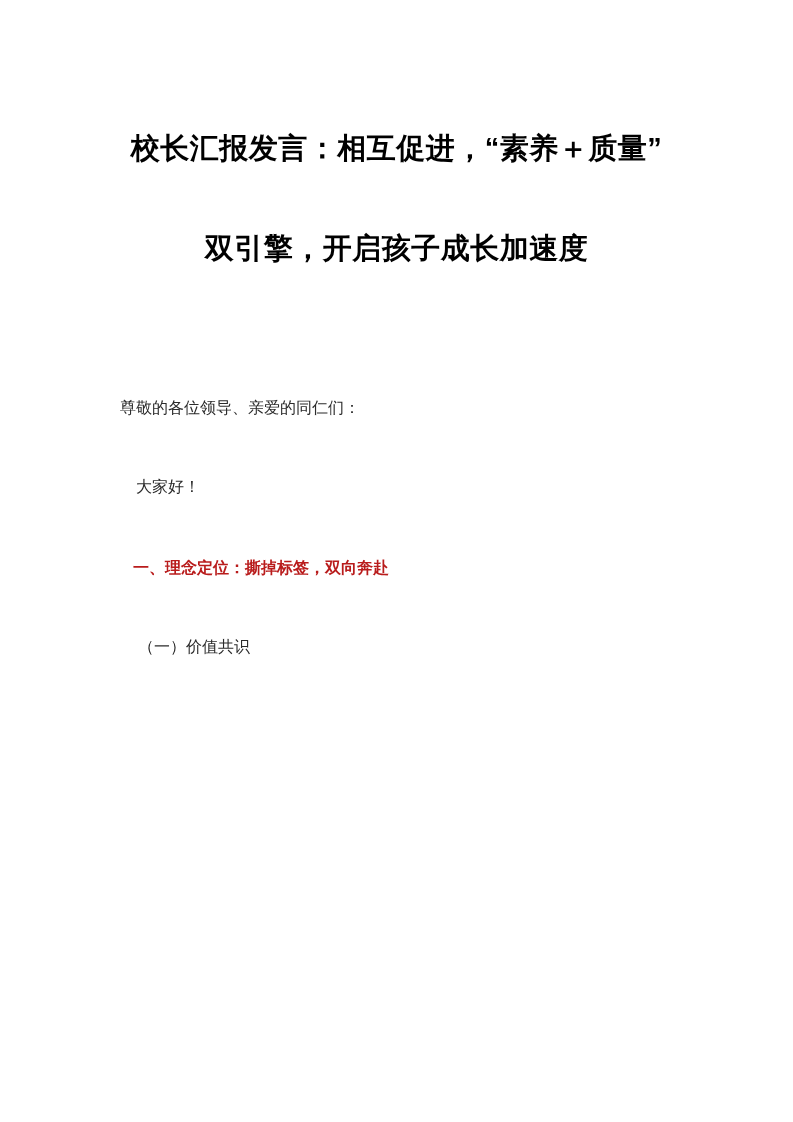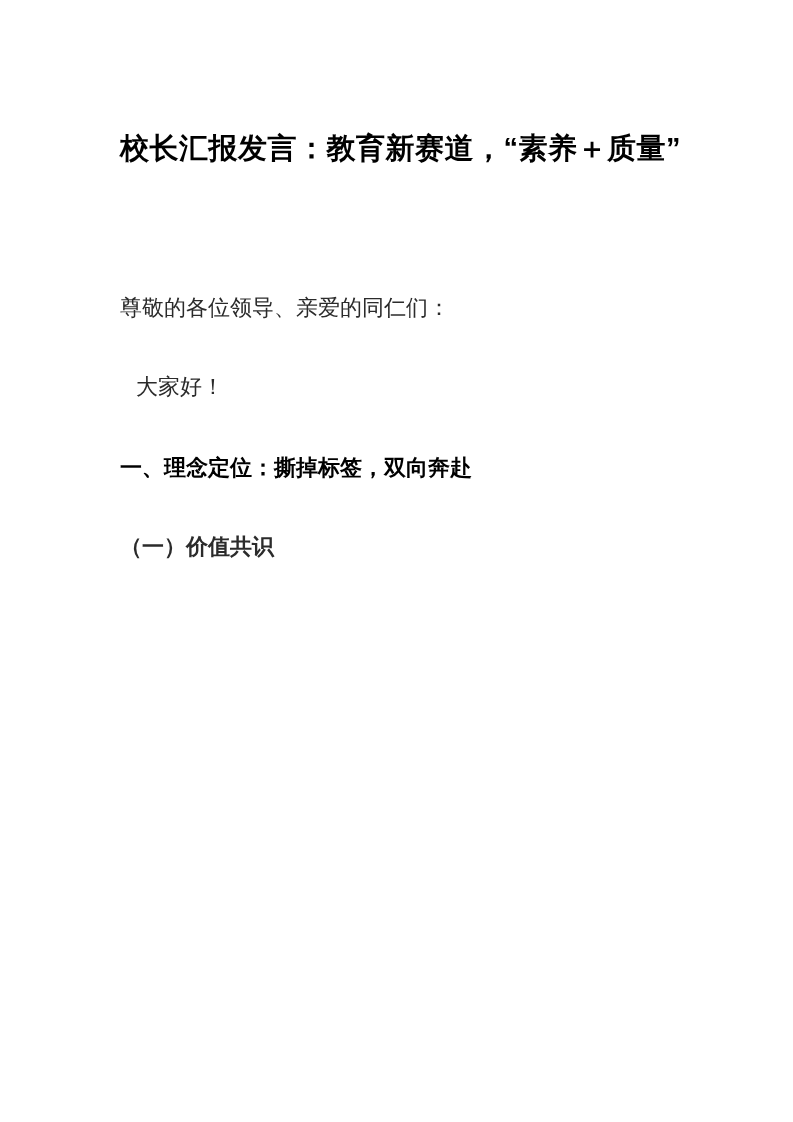--- a/index.html
+++ b/index.html
@@ -30,55 +30,58 @@
     text-align: center;
     color: #000000;
     letter-spacing: 0.5px;
   }
   h1.doc-title .t-line {
     display: block;
     white-space: nowrap;
   }
   p, h2, h3 {
     margin: 0;
-    font-size: 22px;
+    font-size: 16px;
     line-height: 42px;
     color: #2b2b2b;
     font-weight: 400;
   }
   .greeting {
     margin-top: 89px;
   }
   .hello {
     margin-top: 37px;
     margin-left: 16px;
   }
   .para {
     margin-top: 45px;
     text-align: justify;
     text-justify: inter-character;
   }
   h2.sec {
     margin-top: 39px;
     font-weight: 700;
-    color: #000000;
+    color: #b91c1c;
+    margin-left: 13px;
   }
   h3.sub {
     margin-top: 37px;
-    font-weight: 700;
+    font-weight: 400;
+    margin-left: 18px;
   }
 </style>
 </head>
 <body>
 
 <div class="page">
   <div class="content">
 
     <h1 class="doc-title">
-      <span class="t-line">校长汇报发言：教育新赛道，“素养＋质量”</span>
+      <span class="t-line">校长汇报发言：相互促进，“素养＋质量”</span>
+      <span class="t-line">双引擎，开启孩子成长加速度</span>
     </h1>
 
     <p class="greeting">尊敬的各位领导、亲爱的同仁们：</p>
 
     <p class="hello">大家好！</p>
 
 
     <h2 class="sec">一、理念定位：撕掉标签，双向奔赴</h2>
 
     <h3 class="sub">（一）价值共识</h3>

